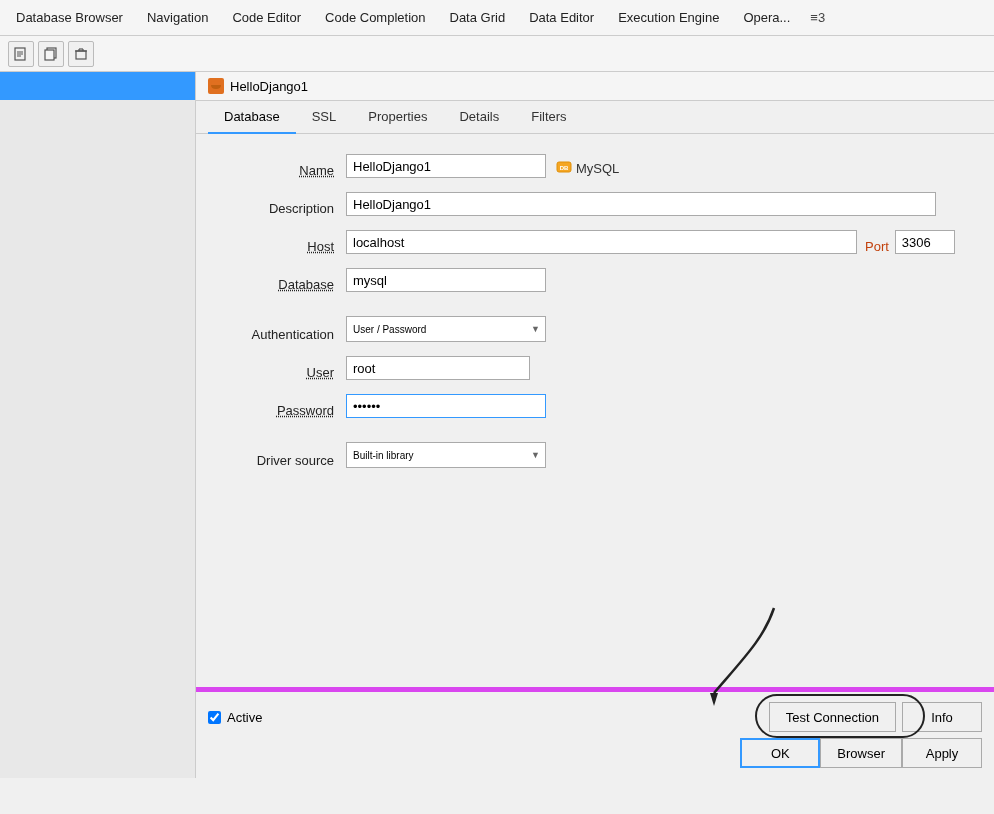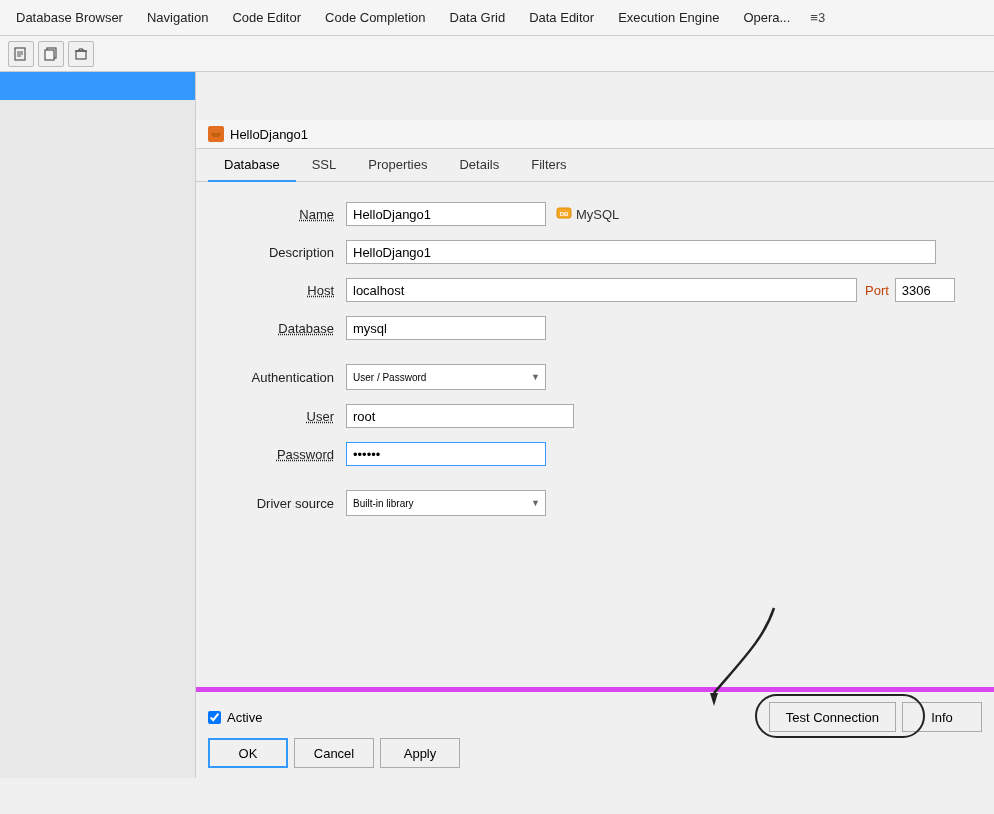--- a/index.html
+++ b/index.html
@@ -77,21 +77,20 @@
       height: 28px;
       margin-top: 0;
     }
 
     
     .right-panel {
       flex: 1;
       background: #f0f0f0;
       display: flex;
       flex-direction: column;
-      margin-top: 48px;
     }
 
     
     .conn-title {
       display: flex;
       align-items: center;
       background: #f5f5f5;
       border-bottom: 1px solid #ccc;
       padding: 6px 12px;
       gap: 6px;
@@ -134,21 +133,21 @@
 
     
     .form-area {
       flex: 1;
       padding: 20px 20px;
       overflow-y: auto;
     }
 
     .form-row {
       display: flex;
-      align-items: center;
+      align-items: flex-end;
       margin-bottom: 14px;
     }
     .form-label {
       width: 130px;
       text-align: right;
       padding-right: 12px;
       color: #222;
       font-size: 13px;
     }
     .form-label.underline {
@@ -160,21 +159,21 @@
       background: white;
       padding: 3px 6px;
       font-size: 13px;
       height: 24px;
       outline: none;
     }
     .form-input.name-input { width: 200px; }
     .form-input.desc-input { width: 590px; }
     .form-input.host-input { width: 511px; }
     .form-input.db-input { width: 200px; }
-    .form-input.user-input { width: 228px; }
+    .form-input.user-input { width: 184px; }
     .form-input.pass-input { width: 200px; }
 
     .port-label {
       margin-left: 8px;
       color: #c2410c;
       font-size: 13px;
     }
     .form-input.port-input { width: 60px; }
 
     .db-type {
@@ -222,22 +221,21 @@
     .bottom-row1 {
       display: flex;
       align-items: center;
       justify-content: flex-end;
       gap: 6px;
       margin-bottom: 6px;
     }
     .bottom-row2 {
       display: flex;
       align-items: center;
-      justify-content: flex-start;
-      gap: 6px;
+      justify-content: flex-end;
     }
     .active-checkbox-row {
       display: flex;
       align-items: center;
       gap: 6px;
       margin-right: auto;
     }
     .btn {
       padding: 4px 16px;
       border: 1px solid #aaa;
@@ -435,19 +433,19 @@
 
           <div class="test-conn-wrapper">
             <div class="test-conn-oval"></div>
             <button class="btn">Test Connection</button>
           </div>
           <button class="btn">Info</button>
         </div>
 
         <div class="bottom-row2">
           <button class="btn primary">OK</button>
-          <button class="btn">Cancel</button>
+          <button class="btn">Browser</button>
           <button class="btn">Apply</button>
         </div>
       </div>
     </div>
   </div>
 </div>
 
 </body></html>

